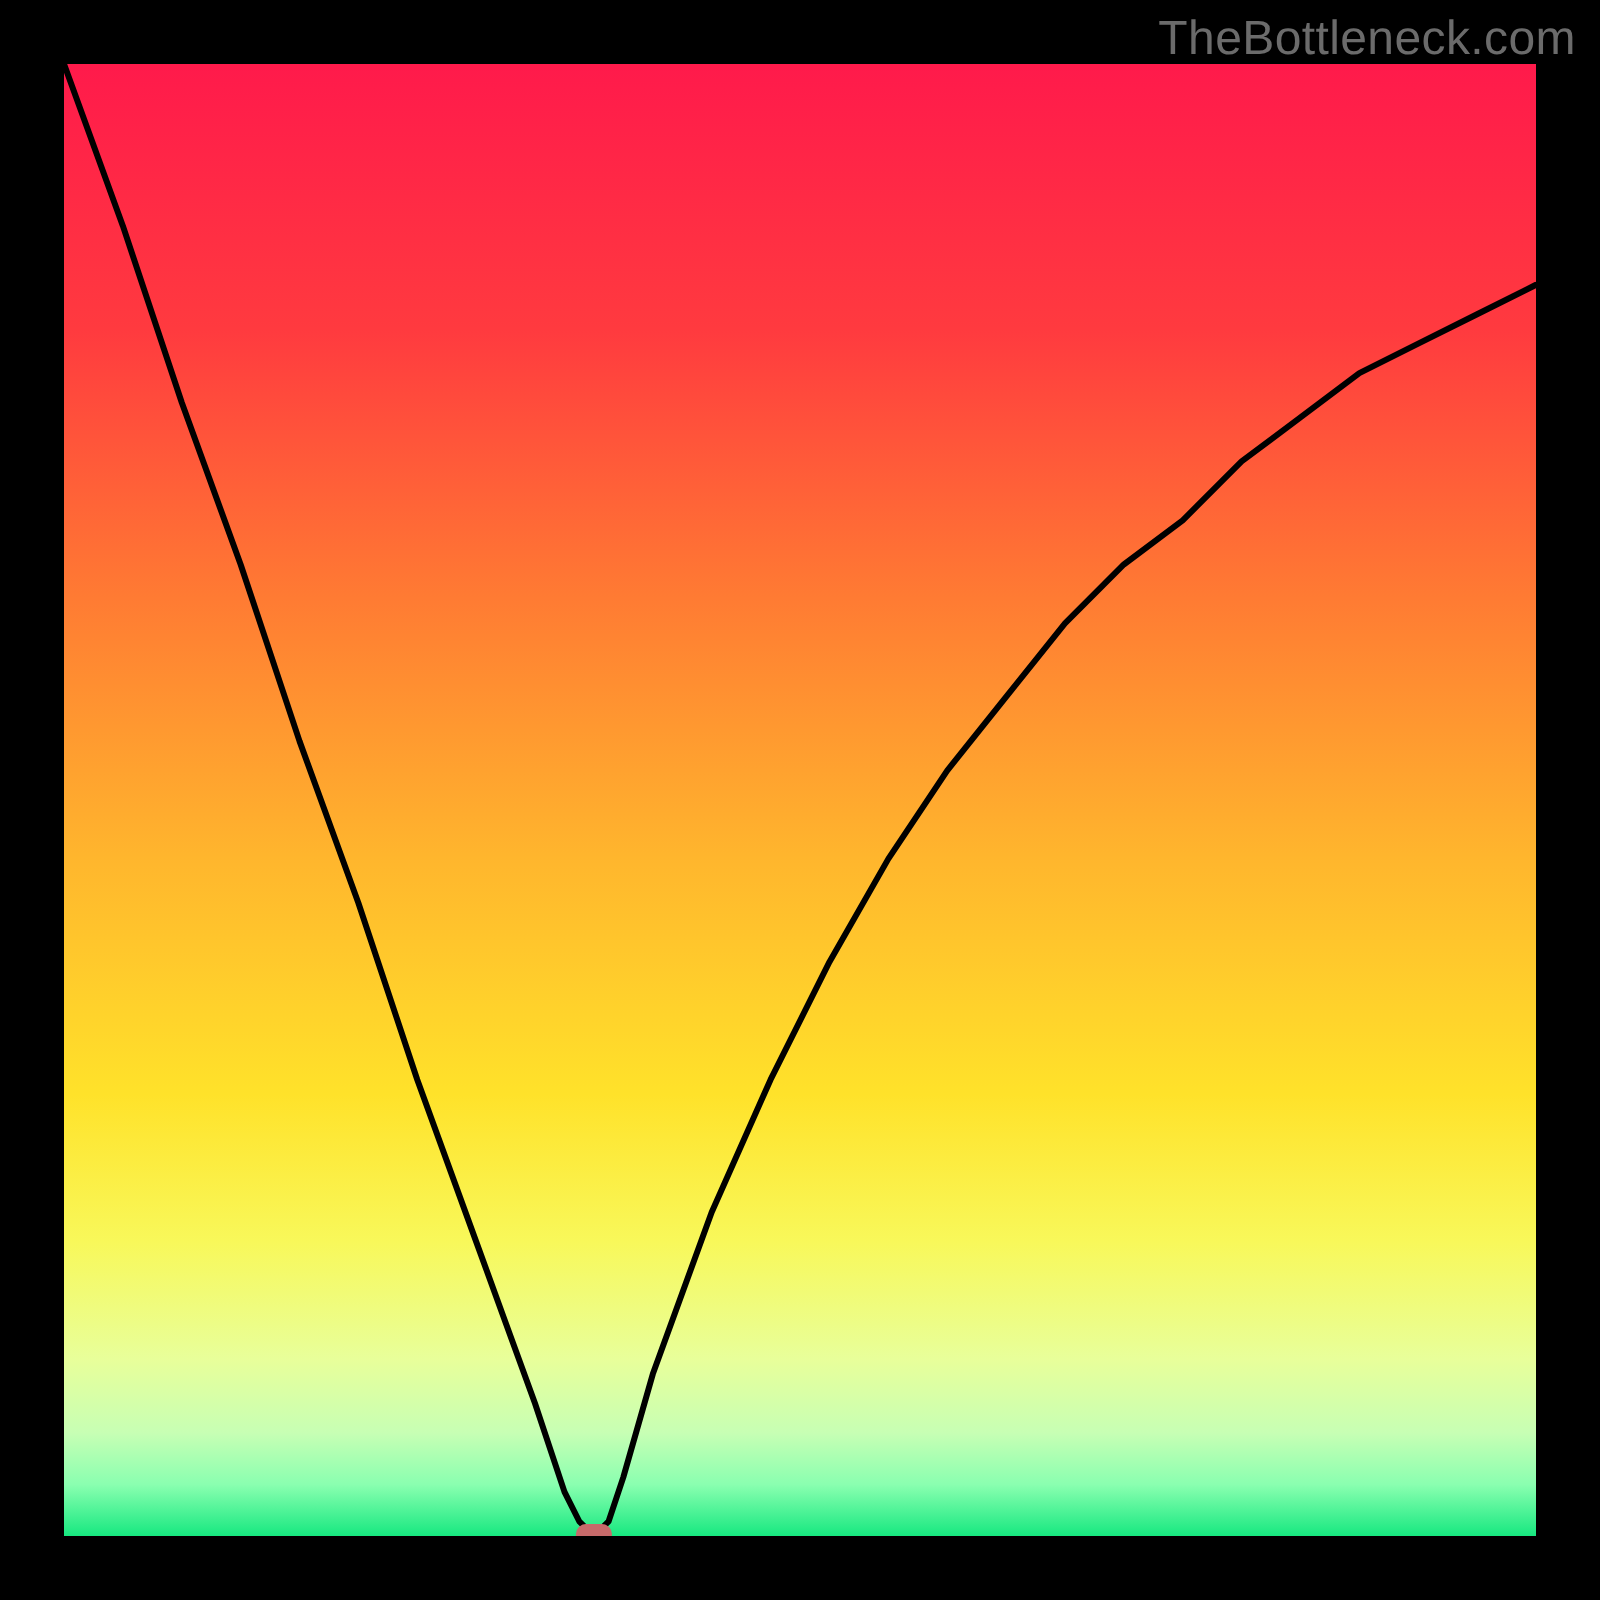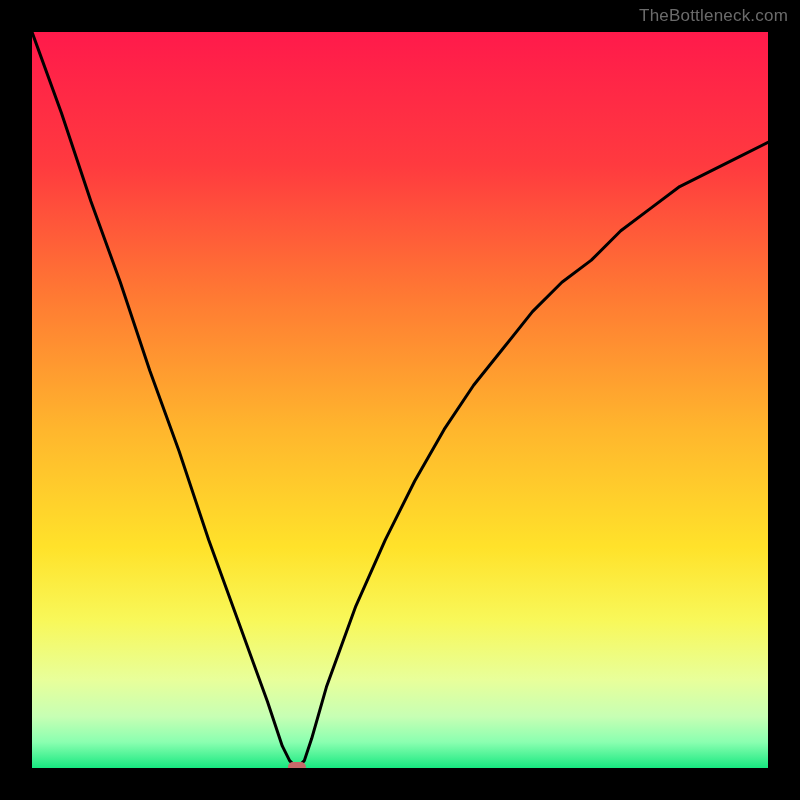--- a/index.html
+++ b/index.html
@@ -15,21 +15,21 @@
     position: relative;
     width: 800px;
     height: 800px;
     background: #000;
   }
   .watermark {
     position: absolute;
     top: 6px;
     right: 12px;
     color: #6b6b6b;
-    font-size: 17px;
+    font-size: 24px;
     font-weight: 400;
     letter-spacing: 0.2px;
     z-index: 10;
     user-select: none;
   }
   .plot {
     position: absolute;
     left: 32px;
     top: 32px;
     width: 736px;

